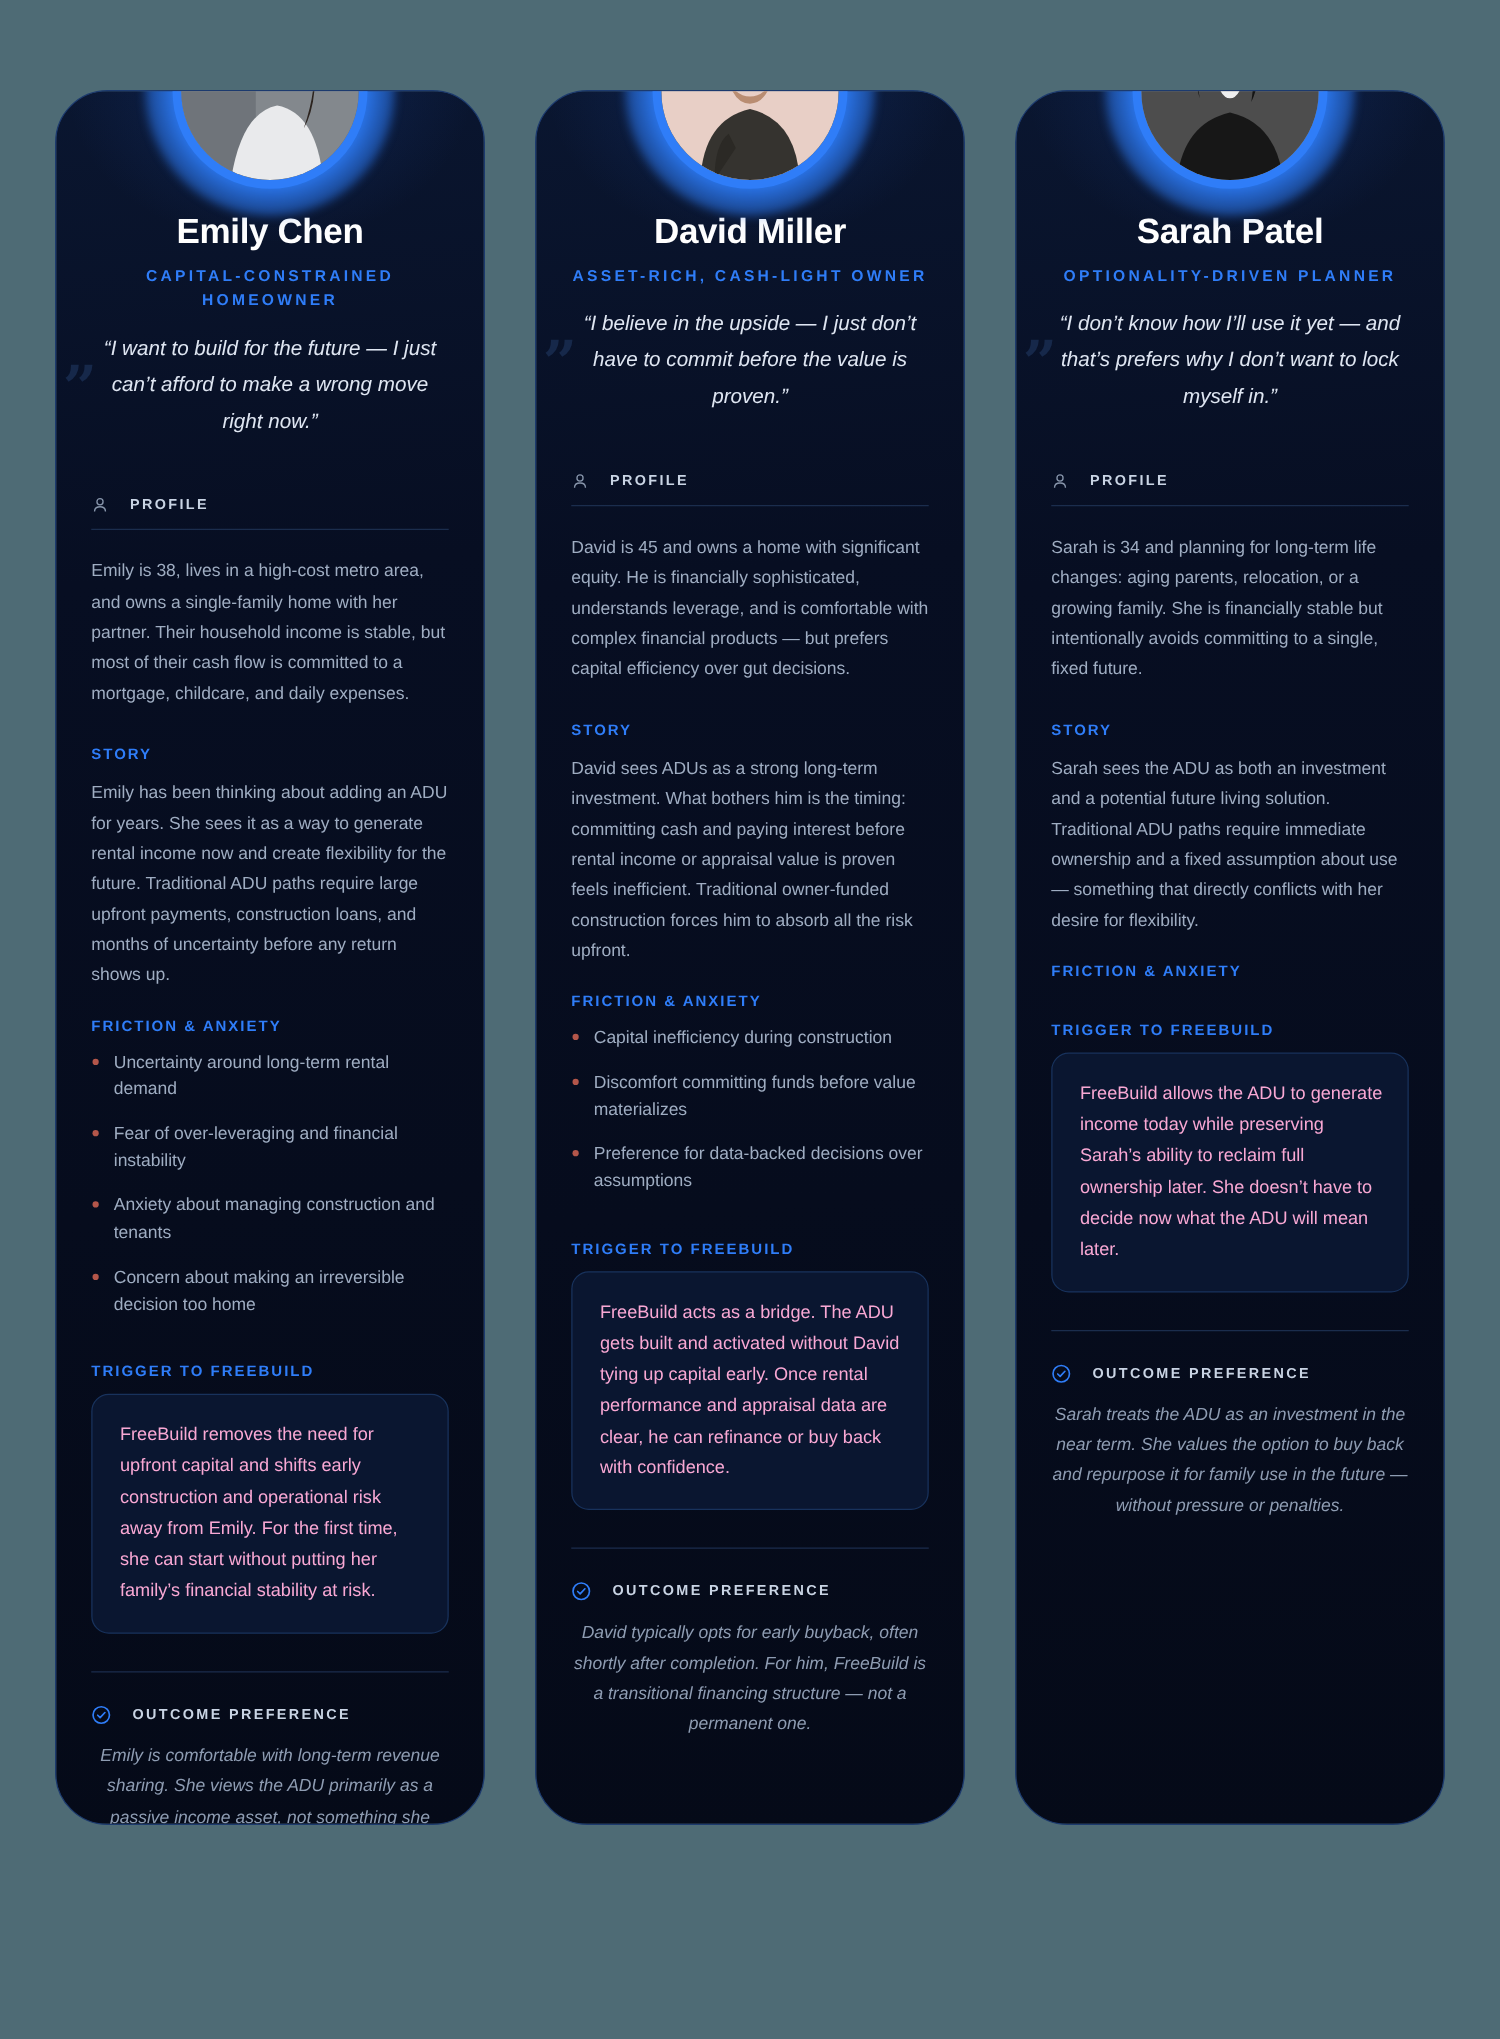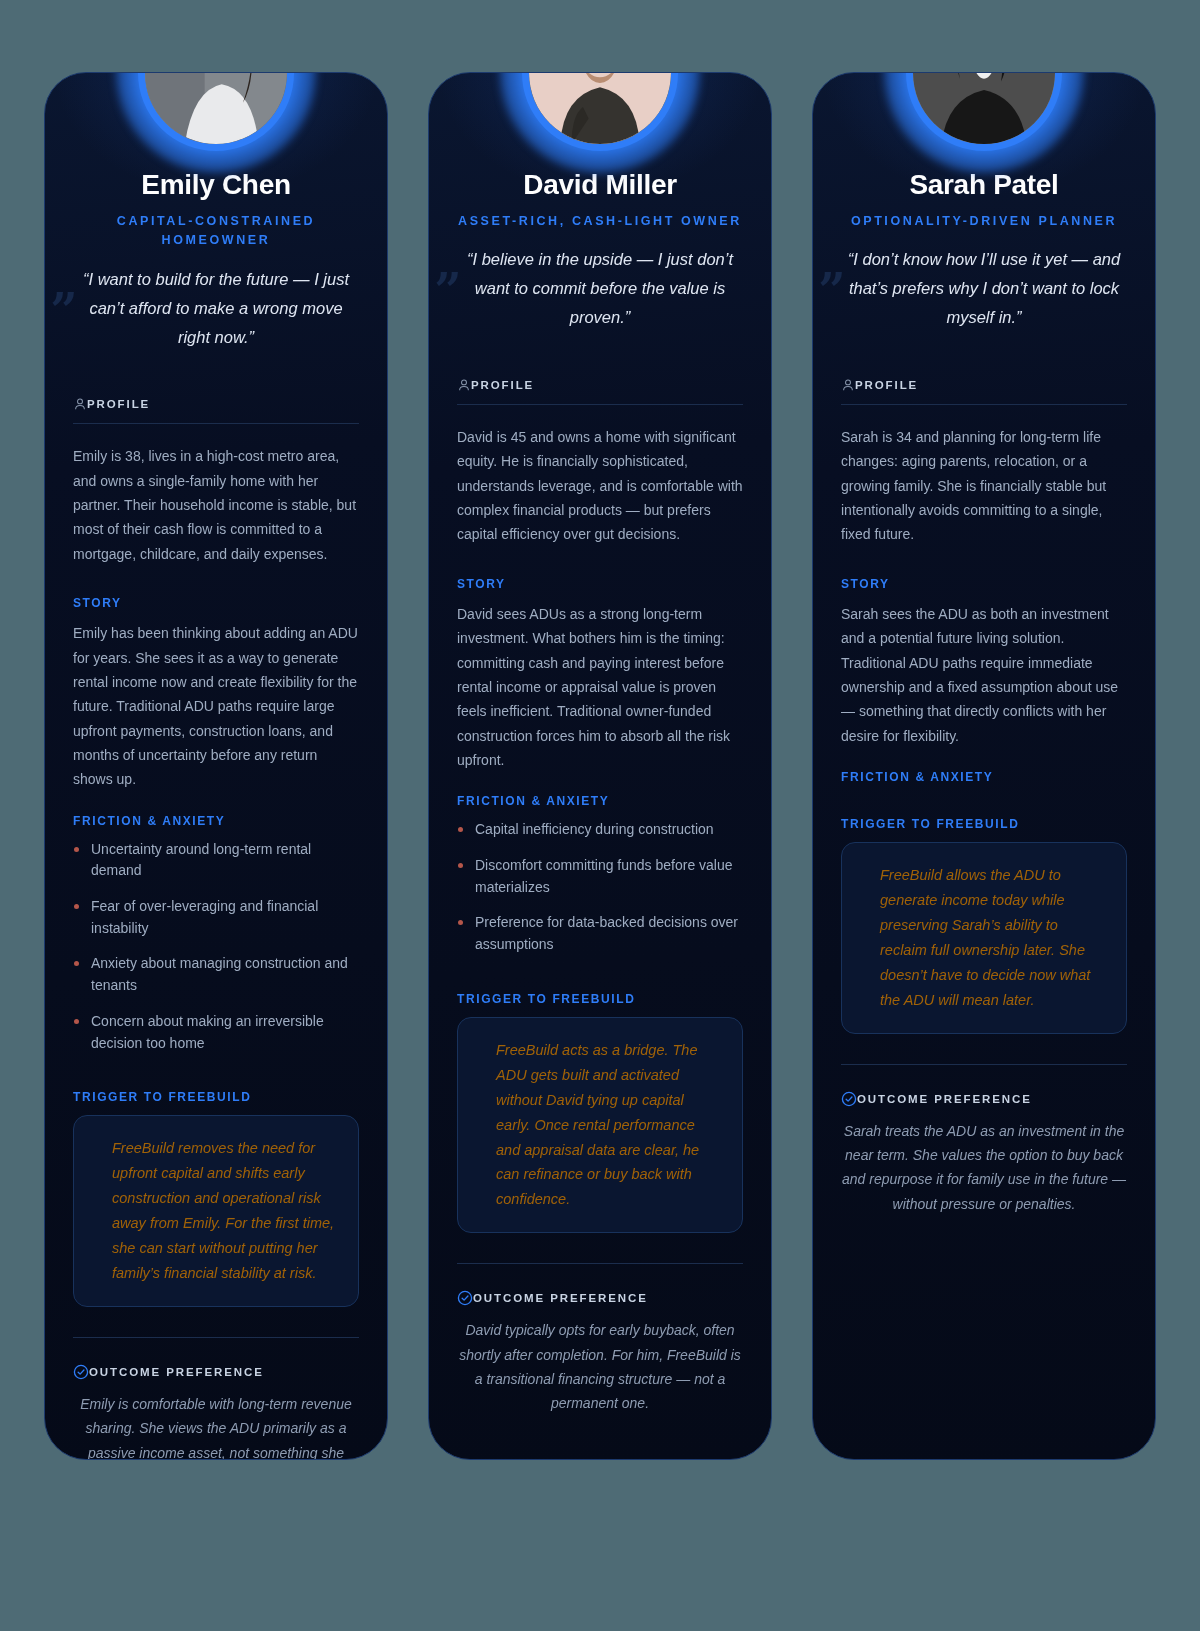--- a/index.html
+++ b/index.html
@@ -121,21 +121,21 @@
     color: #dfe6f2;
     font-size: 16.5px;
     font-style: italic;
     line-height: 1.75;
   }
 
   
   .section-head {
     display: flex;
     align-items: center;
-    gap: 0;
+    gap: 17px;
     margin-bottom: 12px;
   }
   .section-head .glyph { display: flex; align-items: center; }
   .section-head .glyph svg { display: block; }
   .head-label {
     color: #c9d4e4;
     font-size: 11.5px;
     font-weight: bold;
     letter-spacing: 1.9px;
   }
@@ -181,24 +181,23 @@
     width: 5px; height: 5px;
     border-radius: 50%;
     background: #b4564a;
   }
 
   
   .trigger-box {
     background: #0a1630;
     border: 1px solid #18325c;
     border-radius: 14px;
-    padding: 20px 20px 20px 38px;
-    color: #a16207;
+    padding: 20px 20px 20px 22px;
+    color: #f9a8d4;
     font-size: 14.5px;
-    font-style: italic;
     line-height: 1.72;
   }
 
   
   .outcome-text {
     color: #8e9cb2;
     font-size: 14px;
     font-style: italic;
     line-height: 1.74;
     text-align: center;
@@ -296,21 +295,21 @@
           </svg>
         </div>
       </div>
     </div>
 
     <div class="persona-name">David Miller</div>
     <div class="persona-archetype">ASSET-RICH, CASH-LIGHT OWNER</div>
 
     <div class="quote-block">
       <span class="quote-mark">„</span>
-      <div class="quote-text">“I believe in the upside — I just don’t want to commit before the value is proven.”</div>
+      <div class="quote-text">“I believe in the upside — I just don’t have to commit before the value is proven.”</div>
     </div>
 
     <div class="section-head">
       <span class="glyph">
         <svg width="14" height="14" viewBox="0 0 16 16">
             <circle cx="8" cy="5" r="2.8" fill="none" stroke="#8795ab" stroke-width="1.2"></circle>
             <path d="M3 14 q0 -4.4 5 -4.4 q5 0 5 4.4" fill="none" stroke="#8795ab" stroke-width="1.2"></path>
           </svg>
       </span>
       <span class="head-label">PROFILE</span>

